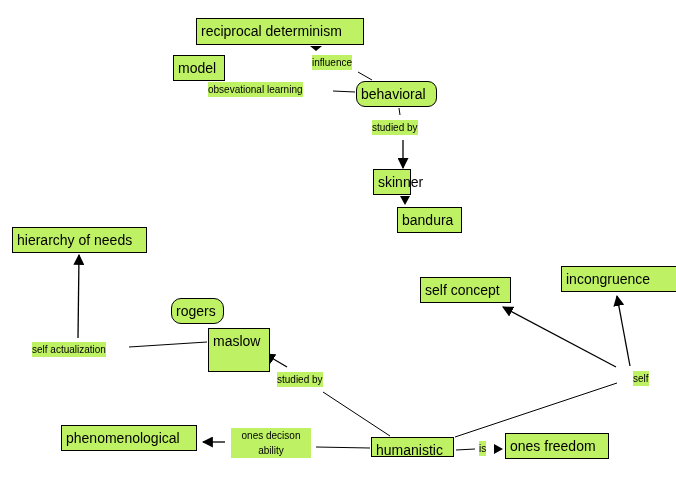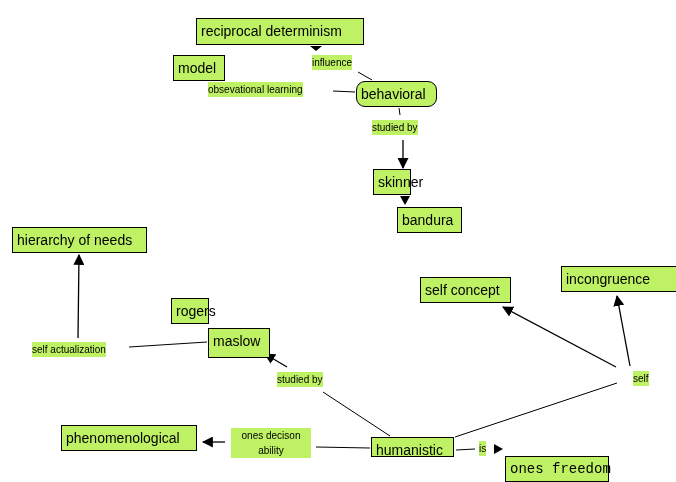--- a/index.html
+++ b/index.html
@@ -49,27 +49,27 @@
   <line x1="456" y1="450" x2="475" y2="449" stroke="#000" stroke-width="1"></line>
   <path d="M494,444 L503,449 L494,454 z" fill="#000"></path>
 </svg>
 
 <div class="concept" style="left:196px;top:18px;width:168px;height:27px;">reciprocal determinism</div>
 <div class="concept" style="left:132px;top:55px;width:52px;height:26px;margin-left:41px;">model</div>
 <div class="concept" style="left:356px;top:81px;width:81px;height:26px;border-radius:9px;">behavioral</div>
 <div class="concept" style="left:373px;top:169px;width:38px;height:26px;">skinner</div>
 <div class="concept" style="left:373px;top:207px;width:65px;height:26px;margin-left:24px;">bandura</div>
 <div class="concept" style="left:12px;top:227px;width:135px;height:26px;">hierarchy of needs</div>
-<div class="concept" style="left:171px;top:298px;width:38px;height:26px;">rogers</div>
-<div class="concept" style="left:208px;top:328px;width:62px;height:30px;">maslow</div>
+<div class="concept" style="left:171px;top:298px;width:53px;height:26px;border-radius:10px;">rogers</div>
+<div class="concept" style="left:208px;top:328px;width:62px;height:44px;">maslow</div>
 <div class="concept" style="left:420px;top:277px;width:91px;height:26px;">self concept</div>
 <div class="concept" style="left:561px;top:266px;width:119px;height:26px;">incongruence</div>
 <div class="concept" style="left:61px;top:425px;width:136px;height:26px;">phenomenological</div>
 <div class="concept" style="left:371px;top:437px;width:83px;height:20px;">humanistic</div>
-<div class="concept" style="left:505px;top:456px;width:104px;height:26px;font-family:Liberation Mono, monospace;">ones freedom</div>
+<div class="concept" style="left:505px;top:433px;width:104px;height:26px;">ones freedom</div>
 
 <div class="link-label" style="left:312px;top:55px;">influence</div>
 <div class="link-label" style="left:208px;top:82px;">obsevational learning</div>
 <div class="link-label" style="left:372px;top:120px;">studied by</div>
 <div class="link-label" style="left:32px;top:342px;">self actualization</div>
 <div class="link-label" style="left:277px;top:372px;">studied by</div>
 <div class="link-label" style="left:622px;top:371px;margin-left:11px;">self</div>
 <div class="link-label" style="left:231px;top:428px;width:80px;">
   <div>ones decison</div>
   <div>ability</div>

